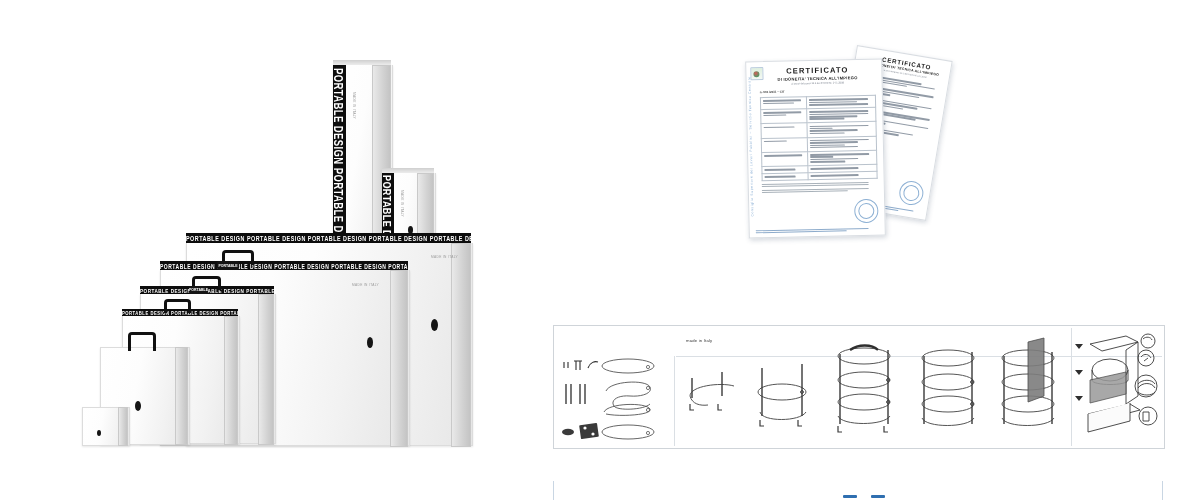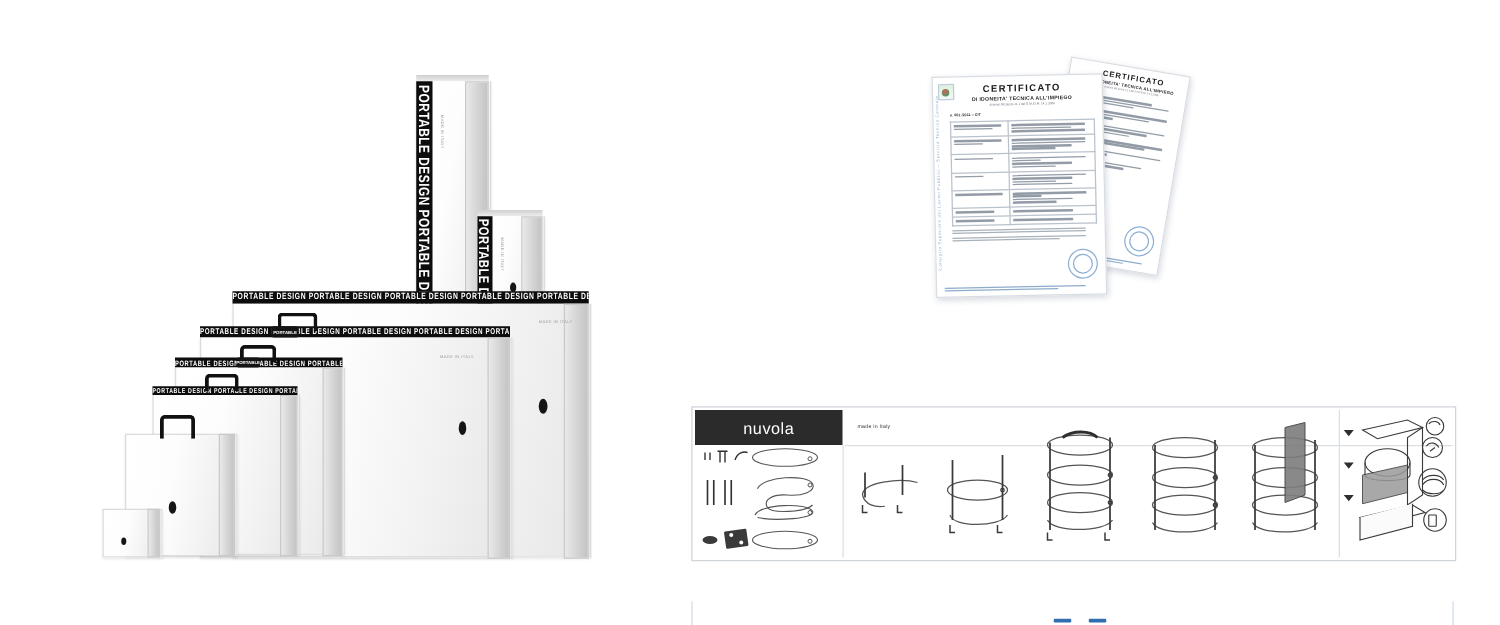--- a/index.html
+++ b/index.html
@@ -306,23 +306,20 @@
       <div class="stamp"></div>
       <div class="bluefoot">
         <div class="bar l blu"></div>
           <div class="bar m blu"></div>
       </div>
     </div>
 
   </div>
 
   <div id="nuvola">
-    <div class="nv-head">
-      <span>nuvola</span>
-    </div>
     <div class="nv-made">made in Italy</div>
     <div class="nv-rule"></div>
 
     <div class="nv-parts">
       <svg class="nv-svg" viewBox="0 0 118 90">
         <g fill="none" stroke="#2f2f2f" stroke-width="1.1">
           <path d="M8 6 v6 M12 6 v6"></path>
           <path d="M20 5 v9 M24 5 v9 M18 5 h8"></path>
           <path d="M32 12 c2-6 7-7 10-6"></path>
           <ellipse cx="72" cy="10" rx="26" ry="7" stroke="#555" stroke-width="0.9"></ellipse>

